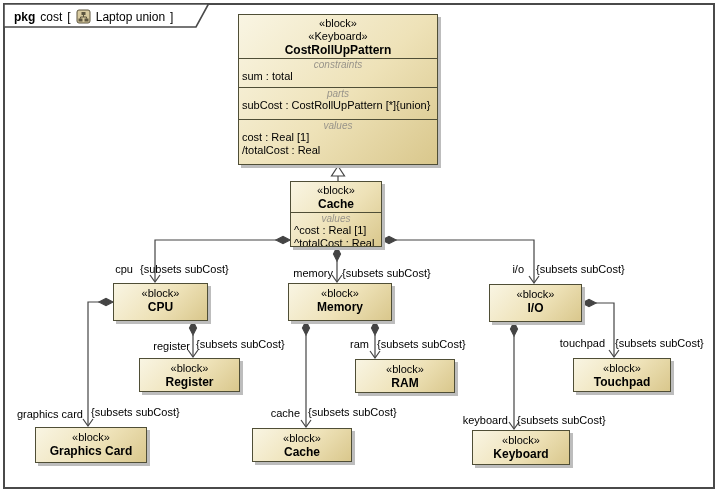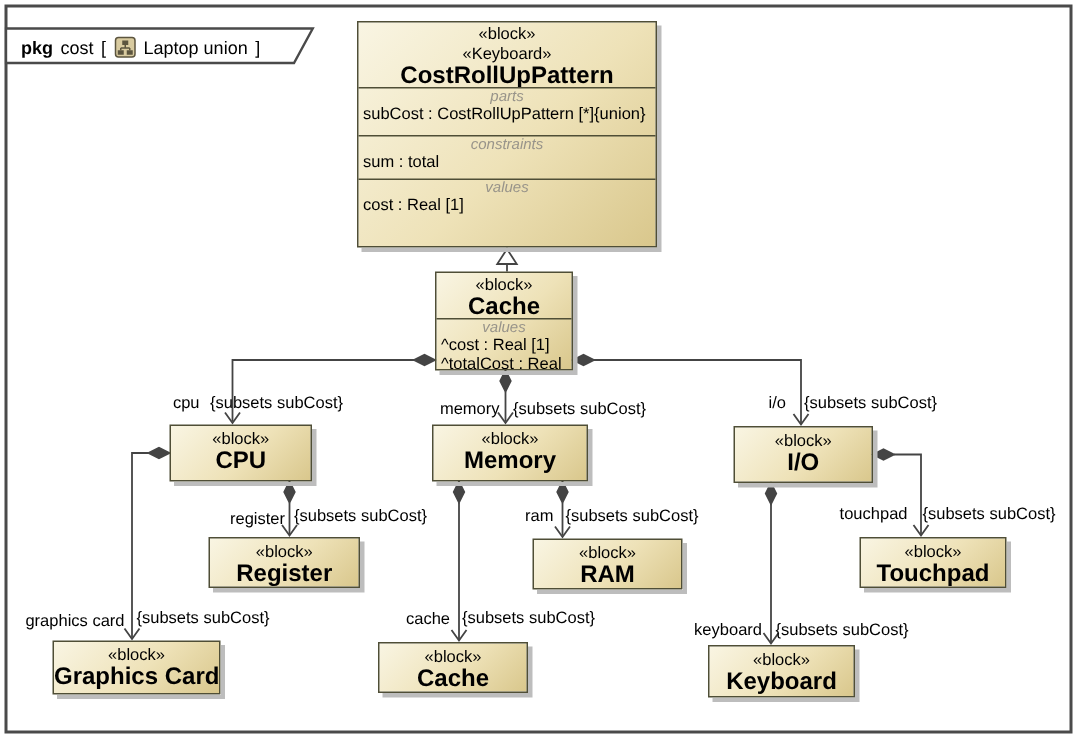--- a/index.html
+++ b/index.html
@@ -4,38 +4,38 @@
 <style>
   html,body{margin:0;padding:0;}
   body{
     width:728px;height:497px;background:#ffffff;position:relative;overflow:hidden;
     font-family:"Liberation Sans", sans-serif;color:#000;
   }
   .frame{
     position:absolute;left:3px;top:3px;width:712px;height:486px;
     border:2px solid #4a4a4a;box-sizing:border-box;background:transparent;
   }
-  .tab{position:absolute;left:3px;top:18px;width:210px;height:26px;}
+  .tab{position:absolute;left:3px;top:3px;width:210px;height:26px;}
   .tab-text{
     position:absolute;left:11px;top:6px;display:flex;align-items:center;gap:5px;
     font-size:12px;line-height:14px;white-space:nowrap;
   }
   .tab-kind{font-weight:bold;}
   .wires{position:absolute;left:0;top:0;}
   .blk{
     position:absolute;box-sizing:border-box;
     border:1px solid #4f4e36;
     background:linear-gradient(135deg,#f9f5e3 0%,#eee2b8 55%,#d9c78c 100%);
     box-shadow:3px 3px 0 #bdbdbd;
     display:flex;flex-direction:column;
   }
   .hdr{text-align:center;padding-top:2px;flex:0 0 auto;}
   .blk.simple .hdr{padding-top:3px;}
   .st{font-size:11px;line-height:13px;}
-  .bname{font-weight:bold;font-size:16px;line-height:15px;white-space:nowrap;}
+  .bname{font-weight:bold;font-size:12px;line-height:15px;white-space:nowrap;}
   .comp{border-top:1px solid #4f4e36;padding:0 3px 1px;overflow:hidden;box-sizing:border-box;}
   .clabel{text-align:center;font-style:italic;color:#98948a;font-size:10px;line-height:11px;}
   .citem{font-size:11px;line-height:12.5px;white-space:nowrap;}
   .lbl{position:absolute;font-size:11px;line-height:13px;white-space:nowrap;}
 </style>
 </head>
 <body>
 
 <div class="frame"></div>
 
@@ -110,31 +110,32 @@
     <span>]</span>
   </div>
 </div>
 
 <div class="blk" style="left:238px;top:14px;width:200px;height:151px">
   <div class="hdr">
     <div class="st">«block»</div>
     <div class="st">«Keyboard»</div>
     <div class="bname">CostRollUpPattern</div>
   </div>
+  <div class="comp" style="height:29px">
+    <div class="clabel">constraints</div>
+    <div class="citem">sum : total</div>
+  </div>
   <div class="comp" style="height:32px">
     <div class="clabel">parts</div>
     <div class="citem">subCost : CostRollUpPattern [*]{union}</div>
   </div>
-  <div class="comp" style="height:29px">
-    <div class="clabel">constraints</div>
-    <div class="citem">sum : total</div>
-  </div>
   <div class="comp" style="flex:1">
     <div class="clabel">values</div>
     <div class="citem">cost : Real [1]</div>
+    <div class="citem">/totalCost : Real</div>
   </div>
 </div>
 
 <div class="blk" style="left:290px;top:181px;width:92px;height:66px">
   <div class="hdr">
     <div class="st">«block»</div>
     <div class="bname">Cache</div>
   </div>
   <div class="comp" style="flex:1">
     <div class="clabel">values</div>

